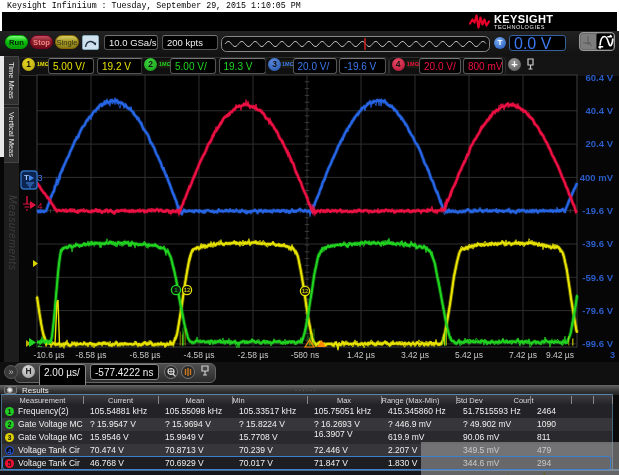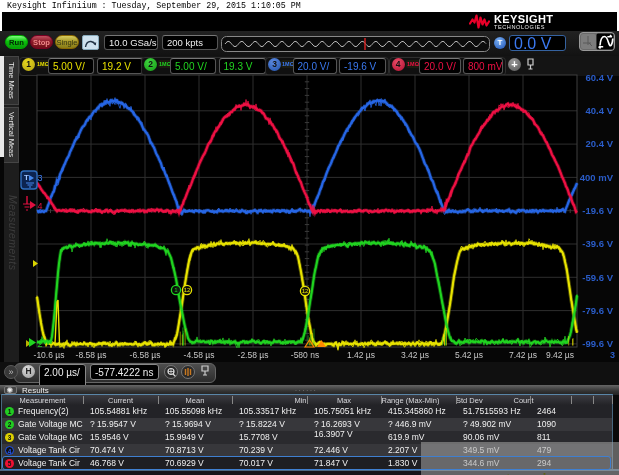--- a/index.html
+++ b/index.html
@@ -328,21 +328,21 @@
 <div class="abs" style="left:0;top:385px;width:619px;height:9.5px;background:linear-gradient(#666,#333 60%,#222)"></div>
 <div class="abs" style="left:4px;top:385.5px;width:13px;height:8.5px;background:#444;border:1px solid #777;border-radius:2px"></div>
 <div class="abs" style="left:6.5px;top:385.5px;color:#eee;font-size:8px">✺</div>
 <div class="abs" style="left:22px;top:385.5px;color:#f0f0f0;font-size:8px;line-height:9px">Results</div>
 <div class="abs" style="left:295px;top:384.5px;color:#8a8a8a;font-size:7px;letter-spacing:1.8px">......</div>
 <div class="abs" style="left:1px;top:394px;width:612px;height:76px;border:1px solid #47677f;border-top-color:#5a86a8;background:#1a1a1e"></div>
 <div class="abs" style="left:2px;top:395px;width:610px;height:9.5px;background:linear-gradient(#3c3c42,#232327)"></div>
 <div class="abs" style="left:5.5px;top:395.5px;width:74px;text-align:center;color:#d8d8dc;font-size:7.5px;line-height:9px">Measurement</div>
 <div class="abs" style="left:83.5px;top:395.5px;width:74px;text-align:center;color:#d8d8dc;font-size:7.5px;line-height:9px">Current</div>
 <div class="abs" style="left:158.0px;top:395.5px;width:74px;text-align:center;color:#d8d8dc;font-size:7.5px;line-height:9px">Mean</div>
-<div class="abs" style="left:232.5px;top:395.5px;width:74px;text-align:right;color:#d8d8dc;font-size:7.5px;line-height:9px">Min</div>
+<div class="abs" style="left:232.5px;top:395.5px;width:74px;text-align:left;color:#d8d8dc;font-size:7.5px;line-height:9px">Min</div>
 <div class="abs" style="left:307.0px;top:395.5px;width:74px;text-align:center;color:#d8d8dc;font-size:7.5px;line-height:9px">Max</div>
 <div class="abs" style="left:381.5px;top:395.5px;width:74px;text-align:left;color:#d8d8dc;font-size:7.5px;line-height:9px">Range (Max-Min)</div>
 <div class="abs" style="left:456.0px;top:395.5px;width:74px;color:#d8d8dc;font-size:7.5px;line-height:9px">Std Dev</div>
 <div class="abs" style="left:513.5px;top:395.5px;width:74px;color:#d8d8dc;font-size:7.5px;line-height:9px">Count</div>
 <div class="abs" style="left:83px;top:395.5px;width:1px;height:8px;background:#888"></div>
 <div class="abs" style="left:158px;top:395.5px;width:1px;height:8px;background:#888"></div>
 <div class="abs" style="left:232px;top:395.5px;width:1px;height:8px;background:#888"></div>
 <div class="abs" style="left:307px;top:395.5px;width:1px;height:8px;background:#888"></div>
 <div class="abs" style="left:381px;top:395.5px;width:1px;height:8px;background:#888"></div>
 <div class="abs" style="left:456px;top:395.5px;width:1px;height:8px;background:#888"></div>

